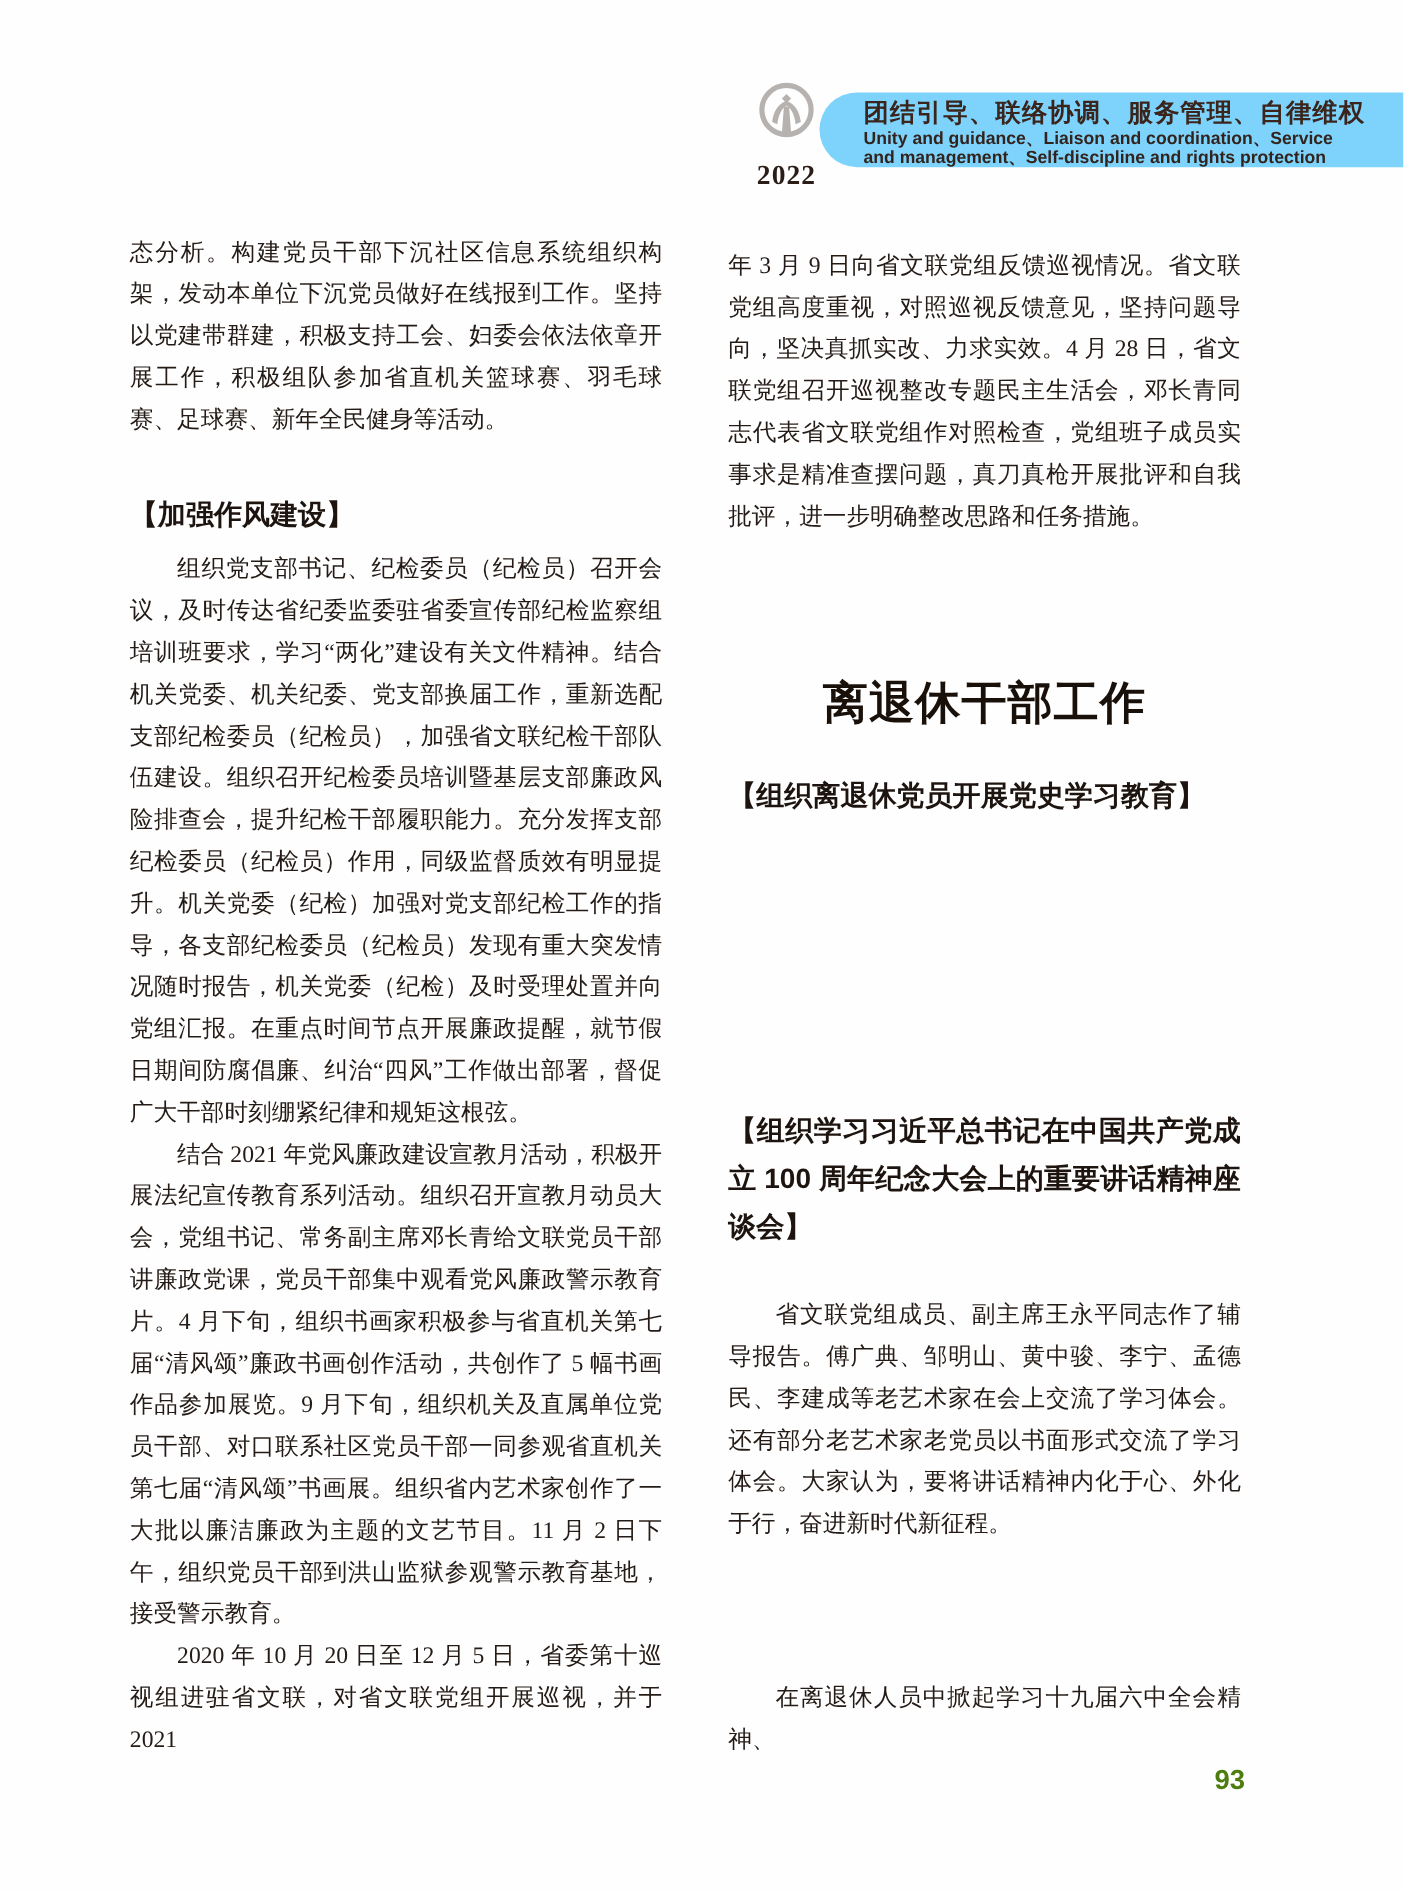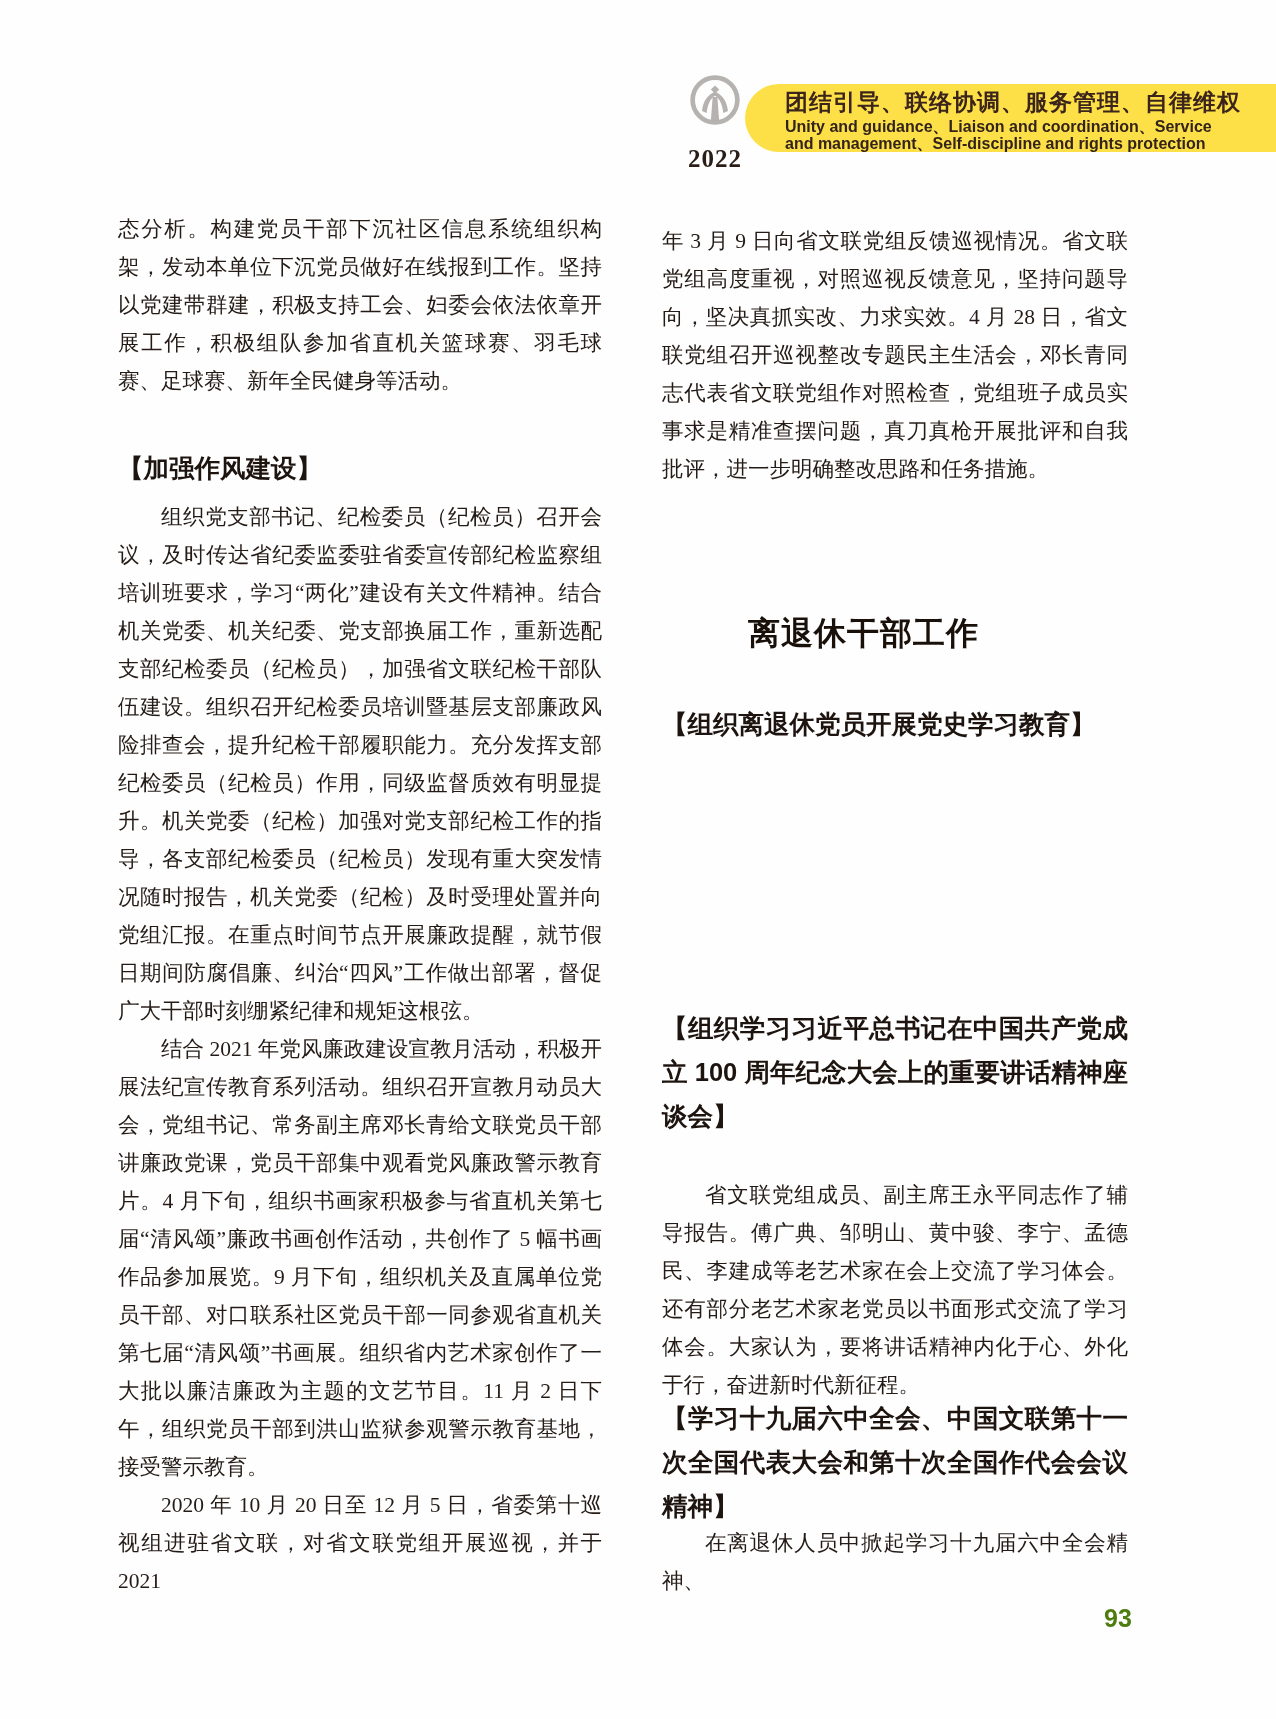--- a/index.html
+++ b/index.html
@@ -10,21 +10,21 @@
     color:#241b16;
   }
   
   .logo-wrap{position:absolute;left:686px;top:74px;width:58px;text-align:center;}
   .logo-year{
     margin-top:15px;font-family:"Liberation Serif","DejaVu Serif",serif;
     font-weight:bold;font-size:25px;letter-spacing:1px;color:#2a1d16;
   }
   .banner{
     position:absolute;left:745px;top:84px;width:531px;height:68px;
-    background:#fde047;border-radius:34px 0 0 34px;
+    background:#7dd3fc;border-radius:34px 0 0 34px;
     padding-left:40px;box-sizing:border-box;
     font-family:"Liberation Sans","DejaVu Sans",sans-serif;
   }
   .banner-cn{
     padding-top:3px;font-size:23px;font-weight:bold;letter-spacing:1px;
     color:#3a241b;white-space:nowrap;
   }
   .banner-en{
     font-size:16px;font-weight:bold;line-height:17px;color:#32231c;
     white-space:nowrap;
@@ -39,21 +39,21 @@
   .indent p, p.indent{text-indent:2em;margin:0;}
   .tblock p{margin:0;}
   .sec-head{
     position:absolute;font-family:"Liberation Sans","DejaVu Sans",sans-serif;
     font-weight:bold;color:#1d140f;font-size:25.5px;line-height:44px;
     text-align:justify;text-justify:inter-character;
   }
   .chapter-title{
     position:absolute;left:748px;top:612px;
     font-family:"Liberation Sans","DejaVu Sans",sans-serif;
-    font-weight:bold;font-size:32px;letter-spacing:1px;color:#191009;
+    font-weight:bold;font-size:41px;letter-spacing:1px;color:#191009;
     white-space:nowrap;
   }
   .page-num{
     position:absolute;left:1104px;top:1604px;
     font-family:"Liberation Sans","DejaVu Sans",sans-serif;
     font-weight:bold;font-size:25px;color:#4d7c0f;
   }
 </style>
 </head>
 <body>
@@ -96,20 +96,19 @@
 
   <div class="chapter-title">离退休干部工作</div>
 
   <div class="sec-head col-right" style="top:702px;">【组织离退休党员开展党史学习教育】</div>
 
   <div class="sec-head col-right" style="top:1006px;">【组织学习习近平总书记在中国共产党成立 100 周年纪念大会上的重要讲话精神座谈会】</div>
   <div class="tblock col-right" style="top:1140px;margin-top:36px;">
     <p class="indent">省文联党组成员、副主席王永平同志作了辅导报告。傅广典、邹明山、黄中骏、李宁、孟德民、李建成等老艺术家在会上交流了学习体会。还有部分老艺术家老党员以书面形式交流了学习体会。大家认为，要将讲话精神内化于心、外化于行，奋进新时代新征程。</p>
   </div>
 
-  <div class="sec-head col-right" style="top:1396px;">【学习十九届六中全会、中国文联第十一次全国代表大会和第十次全国作代会会议精神】</div>
   <div class="tblock col-right" style="top:1524px;">
     <p class="indent">在离退休人员中掀起学习十九届六中全会精神、</p>
   </div>
 
   <div class="page-num">93</div>
 
 </div>
 
 </body></html>

